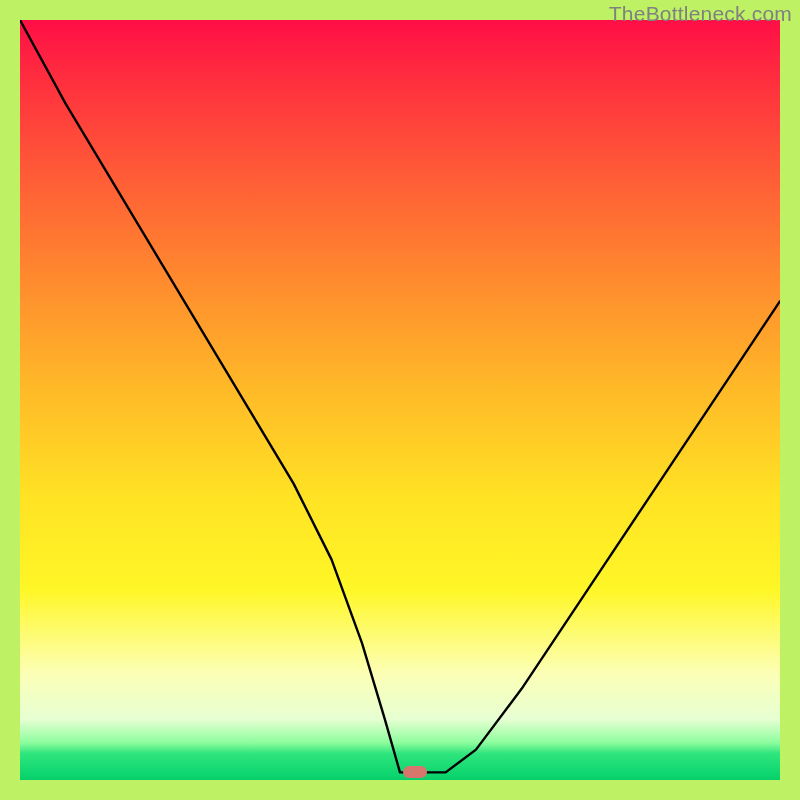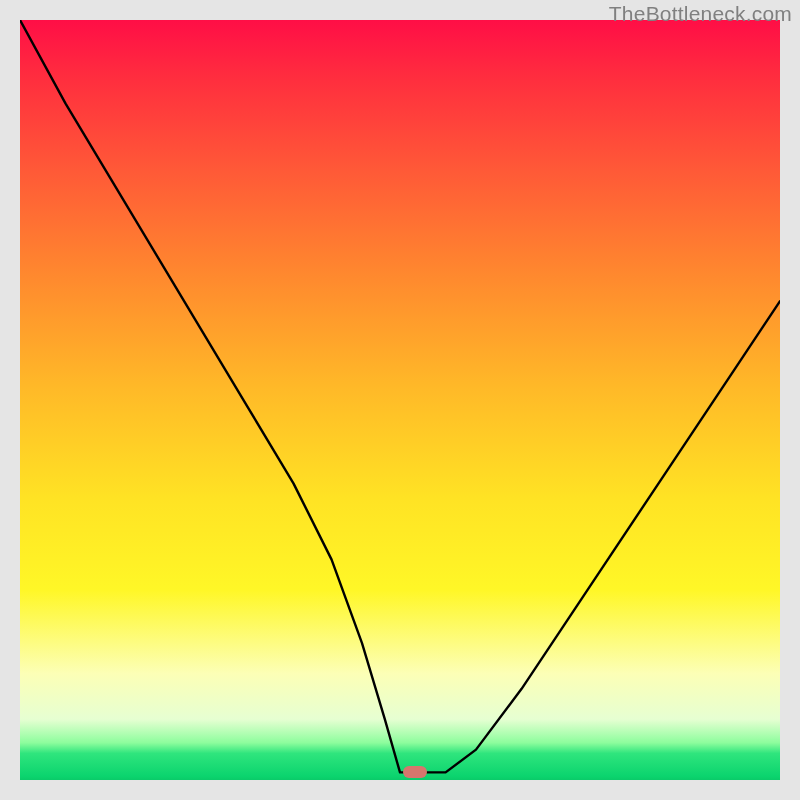--- a/index.html
+++ b/index.html
@@ -7,21 +7,21 @@
     padding: 0;
     width: 800px;
     height: 800px;
     background: #000;
     overflow: hidden;
     font-family: Arial, Helvetica, sans-serif;
   }
   .frame {
     position: absolute;
     inset: 0;
-    background: #e5e5e5;
+    background: #bef264;
   }
   .plot {
     position: absolute;
     left: 20px;
     top: 20px;
     width: 760px;
     height: 760px;
     
     background: linear-gradient(
       to bottom,

